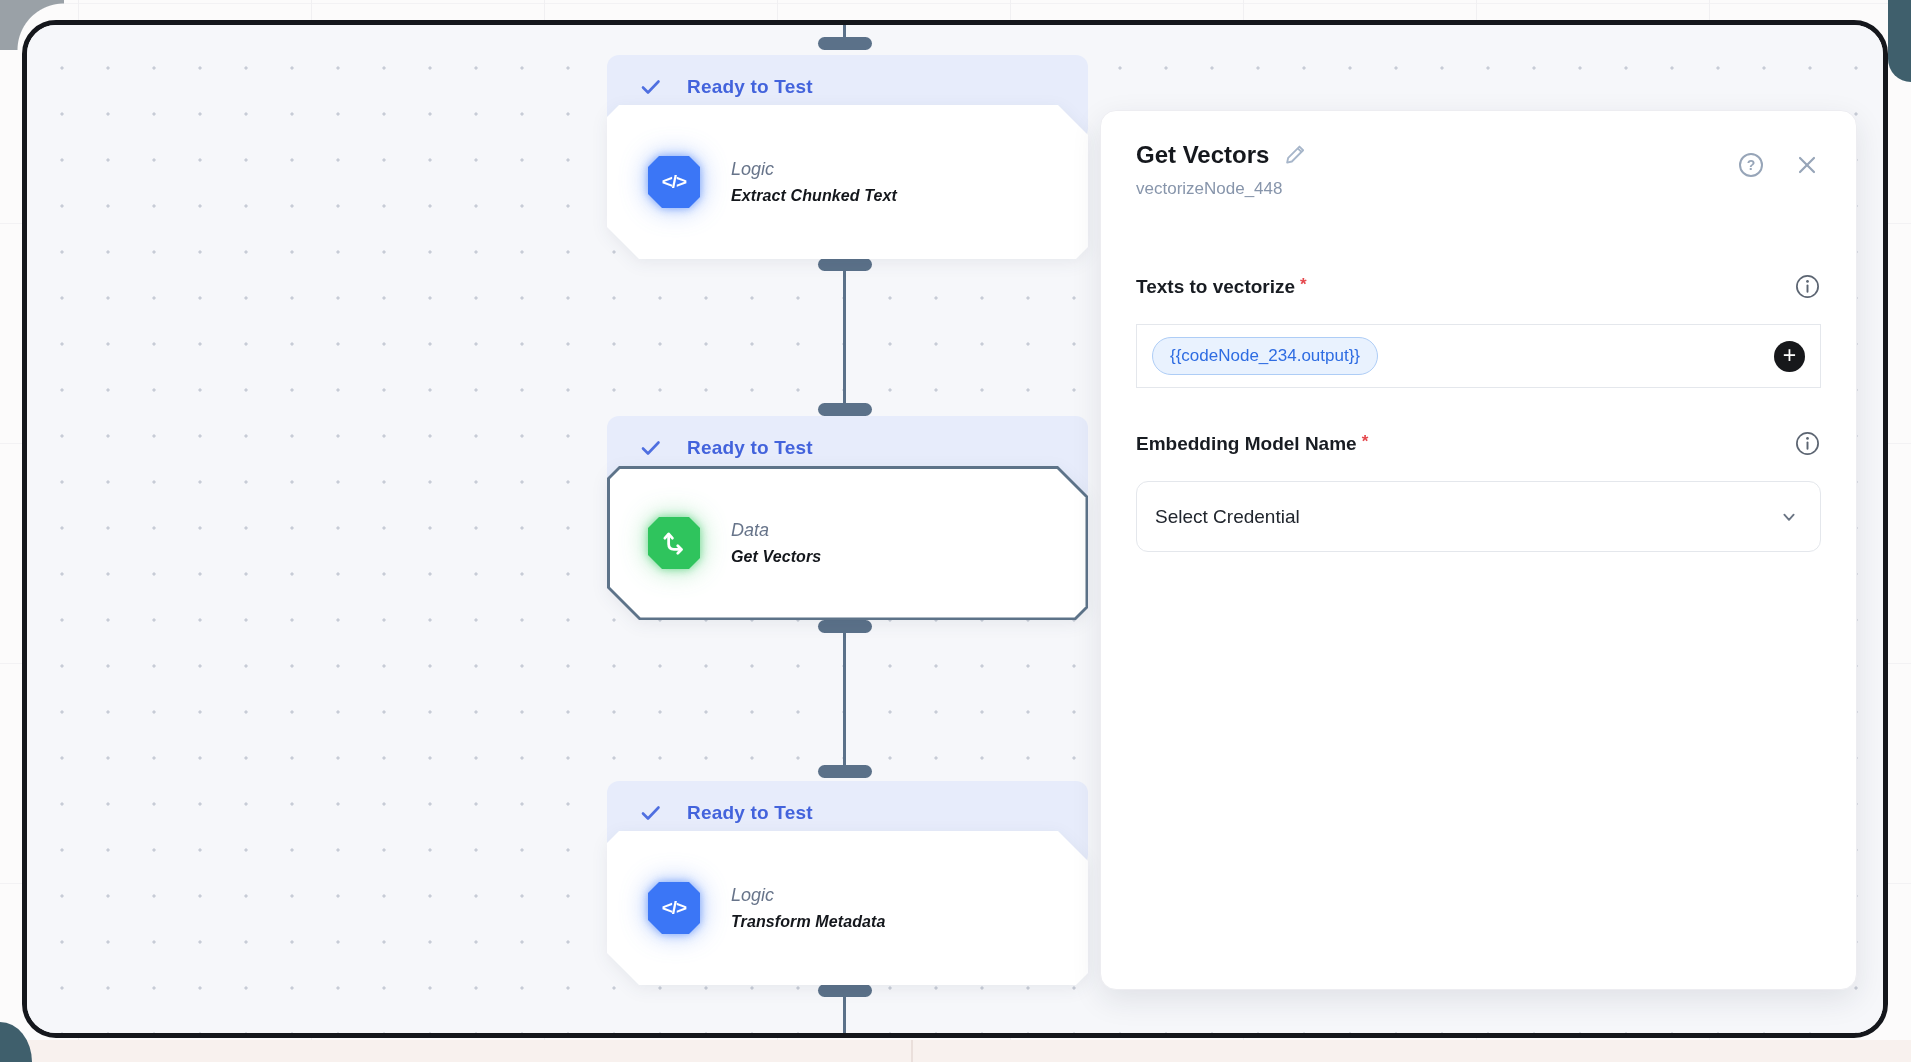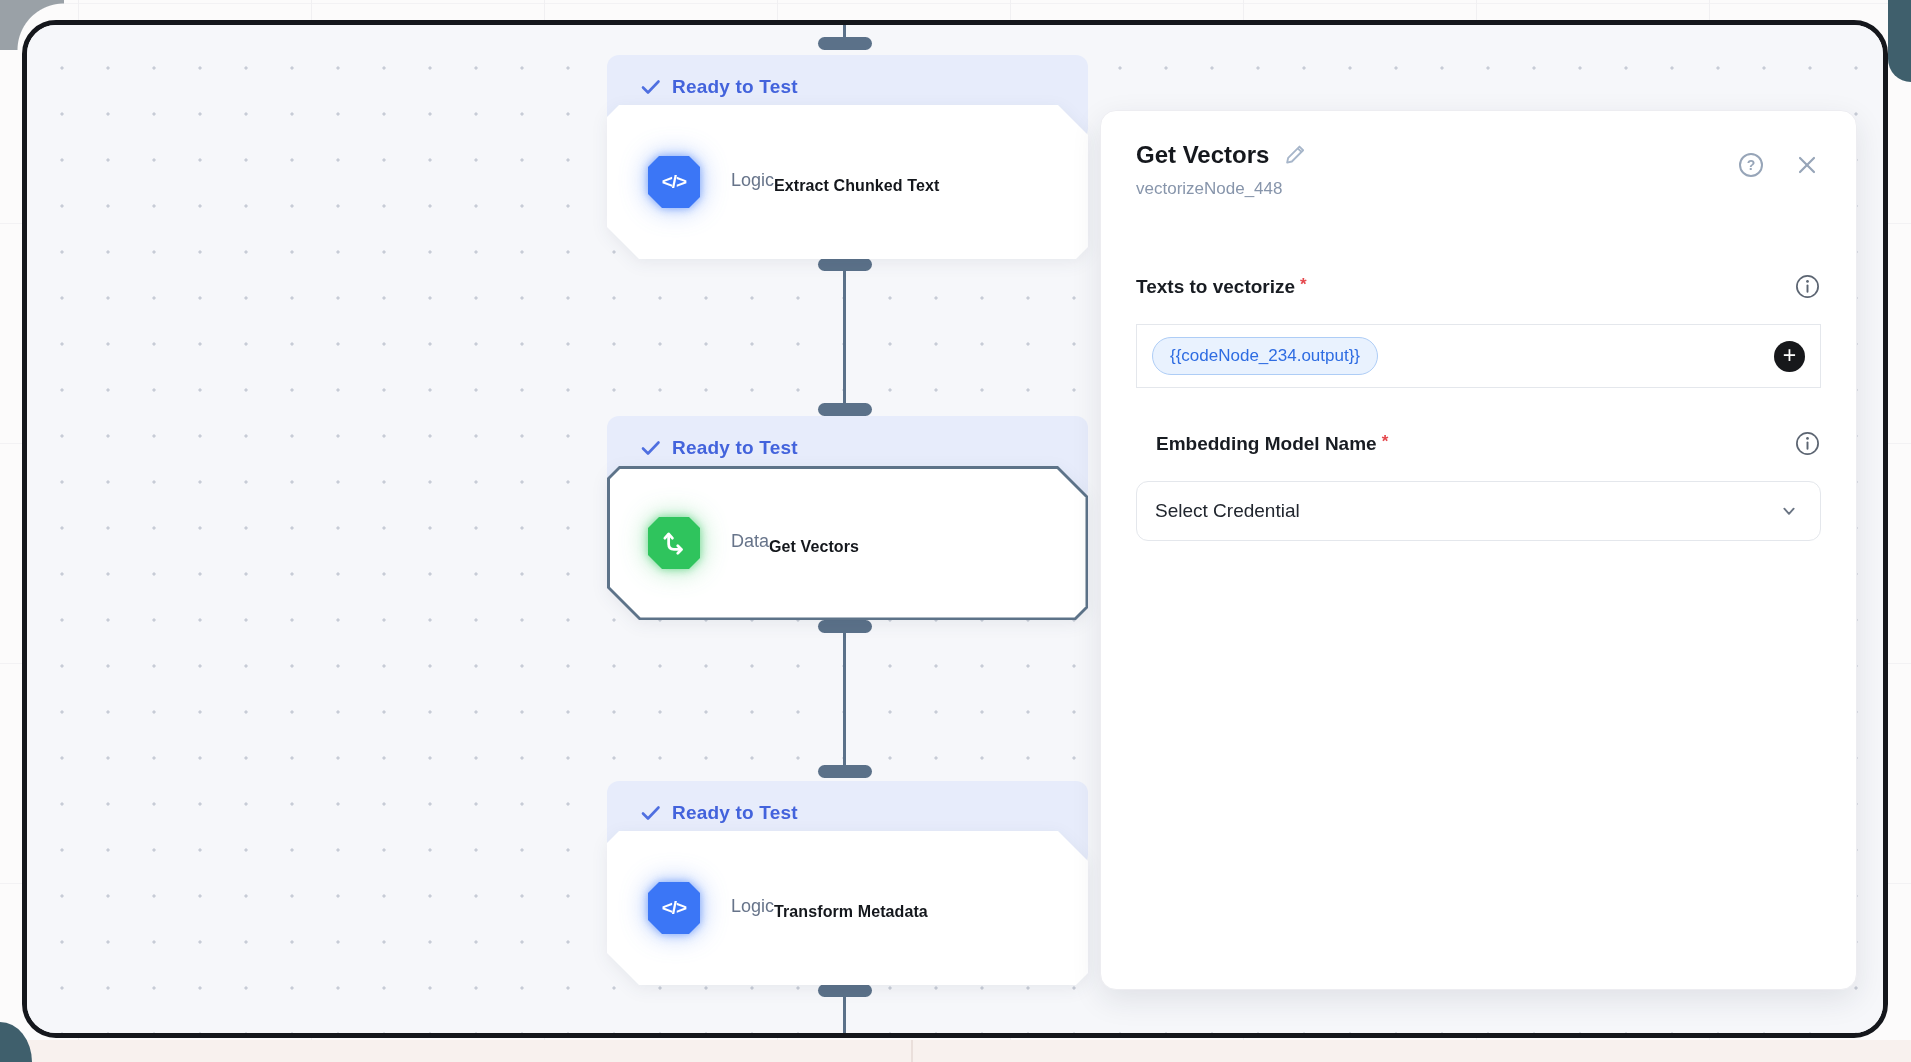--- a/index.html
+++ b/index.html
@@ -63,21 +63,21 @@
     background:#5b7189; border-radius:7px;
   }
 
   
   .node { position:absolute; left:580px; width:481px; }
   .node-badge {
     position:absolute; left:0; right:0; top:0; height:84px;
     background:#e7ecfb; border-radius:12px 12px 10px 10px;
   }
   .badge-row {
-    display:flex; align-items:center; gap:11px;
+    display:flex; align-items:center; gap:26px;
     padding:13px 0 0 34px; height:50px;
   }
   .badge-row svg { flex:0 0 auto; }
   .badge-label { font-size:19px; font-weight:700; color:#4363dc; letter-spacing:.2px; }
 
   .node-card-wrap {
     position:absolute; left:0; right:0; top:50px; height:154px;
     filter:drop-shadow(0 4px 8px rgba(30,40,70,.07));
   }
   .node-card {
@@ -102,21 +102,21 @@
     width:52px; height:52px; display:flex; align-items:center; justify-content:center;
     clip-path:polygon(11px 0, calc(100% - 11px) 0, 100% 11px, 100% calc(100% - 11px),
       calc(100% - 11px) 100%, 14px 100%, 0 calc(100% - 14px), 0 11px);
   }
   .icon-tile.blue { background:#3b76f6; }
   .icon-tile.green { background:#2fc45d; }
   .code-glyph {
     color:#ffffff; font-weight:700; font-size:19px; letter-spacing:-1px;
     font-family:"Liberation Sans", sans-serif;
   }
-  .node-texts { display:flex; flex-direction:row; }
+  .node-texts { display:flex; flex-direction:column;font-style:italic; }
   .node-category { font-size:18px; color:#67748a; }
   .node-title { font-size:16px; font-weight:700; color:#14171c; margin-top:7px; letter-spacing:.1px; }
 
   
   .panel {
     position:absolute; left:1073px; top:85px; width:757px; height:880px;
     background:#ffffff; border:1px solid #ededf1; border-radius:16px;
     box-shadow:0 10px 30px rgba(25,35,60,.10);
     padding:0 35px;
   }
@@ -124,41 +124,41 @@
   .panel-title-row { display:flex; align-items:center; gap:14px; }
   .panel-title { font-size:24px; font-weight:700; color:#15181d; }
   .panel-node-id { margin-top:10px; font-size:17px; color:#8795ab; }
   .panel-header-icons { display:flex; gap:28px; margin-top:10px; }
   .icon-btn { width:28px; height:28px; cursor:pointer; }
 
   .field-label-row {
     display:flex; align-items:center; justify-content:space-between;
   }
   .field-label-row.first { margin-top:74px;text-align:right; }
-  .field-label-row.second { margin-top:42px;margin-left:20px; }
+  .field-label-row.second { margin-top:42px; }
   .field-label { font-size:19px; font-weight:700; color:#181c22; }
   .req { color:#e5484d; font-size:17px; font-weight:700; margin-left:5px; vertical-align:3px; }
 
   .value-box {
     margin-top:24px; height:64px;
     border:1.5px solid #e4e7ec; border-radius:0;
     display:flex; align-items:center; padding:0 15px;
   }
   .chip {
     background:#e9f2fe; border:1.5px solid #aecdf6; border-radius:999px;
     color:#2e6ce2; font-size:17px; padding:8px 17px; cursor:pointer;
   }
   .plus-btn {
     margin-left:auto; width:31px; height:31px; border-radius:50%;
     background:#17181b; color:#ffffff; font-size:23px; line-height:29px;
     text-align:center; cursor:pointer; font-weight:400;
   }
 
   .select-box {
-    height:60px; border:1.5px solid #e4e7ec; border-radius:12px;
+    height:71px; border:1.5px solid #e4e7ec; border-radius:12px;
     display:flex; align-items:center; padding:0 18px; cursor:pointer;
   }
   .select-box.credential { margin-top:24px; }
   .select-box.model { margin-top:16px; }
   .select-value { font-size:19px; color:#21262e; }
   .select-box svg { margin-left:auto; }
 </style>
 </head>
 <body>
 

